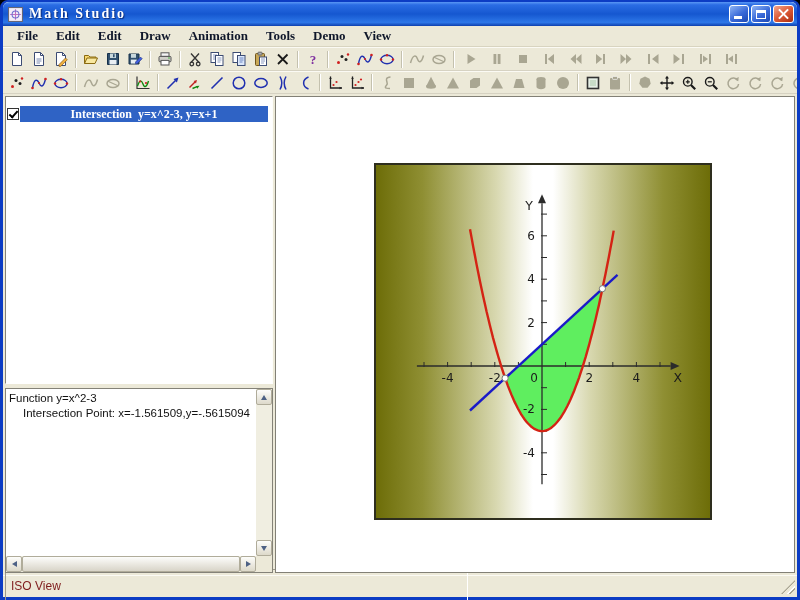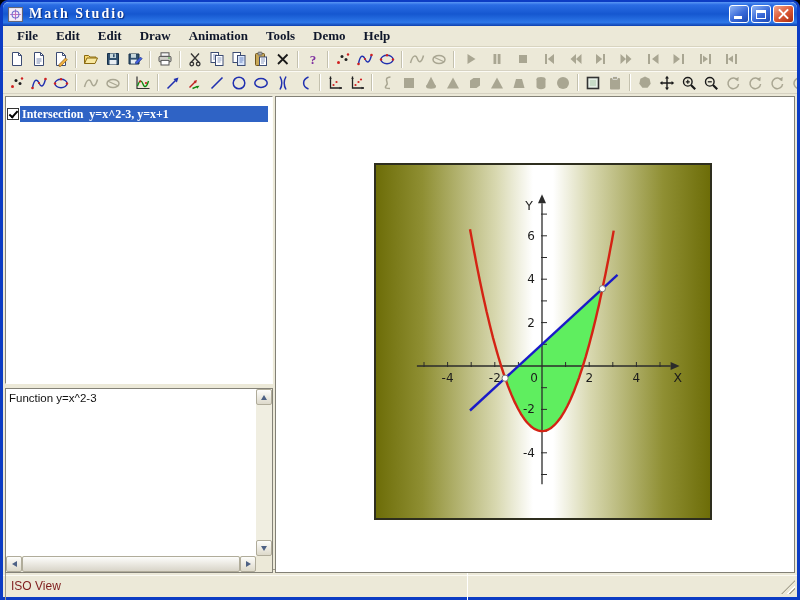--- a/index.html
+++ b/index.html
@@ -39,21 +39,21 @@
   .tb-btn svg{width:16px;height:16px;display:block;}
   .tb-btn{color:#2a2a2a;}
   .tb-btn.disabled{color:#a9a692;}
   .tb-sep{width:2px;height:17px;border-left:1px solid #c4c1ae;border-right:1px solid #fff;
     margin:0 3px;flex:0 0 auto;}
   
   .client{flex:1;display:flex;overflow:hidden;}
   .left-col{width:272px;flex:0 0 272px;padding:2px;display:flex;flex-direction:column;}
   .list-panel{height:288px;flex:0 0 288px;background:#fff;border:1px solid #848278;
     border-bottom-color:#fff;border-right-color:#fdfdfb;margin-bottom:4px;overflow:hidden;}
-  .list-row{height:33px;display:flex;align-items:center;background:#fff;}
+  .list-row{height:33px;display:flex;align-items:center;background:#fff;text-align:center;}
   .checkbox{width:12px;height:12px;flex:0 0 12px;background:#fff;border:1px solid #333;margin:0 1px;}
   .checkbox.checked::after{content:"";display:block;width:7px;height:3px;border-left:2px solid #000;
     border-bottom:2px solid #000;transform:rotate(-48deg);margin:2px 0 0 1px;}
   .list-label{flex:1;margin-right:4px;background:#2f63c5;color:#fff;font-family:"Liberation Serif",serif;
     font-weight:bold;font-size:12px;line-height:16px;padding:0 2px;white-space:pre;overflow:hidden;}
   .text-panel{flex:1;position:relative;background:#fff;border:1px solid #848278;}
   .text-content{position:absolute;top:1px;left:1px;right:17px;bottom:17px;overflow:hidden;
     font-size:11.5px;line-height:14.5px;color:#111;padding:1px 10px 0 2px;white-space:pre;}
   .out-line.indent{padding-left:14px;}
   .vscroll{position:absolute;top:0;right:0;bottom:16px;width:16px;background:#f0eee1;
@@ -111,21 +111,21 @@
   </div>
 
   <div class="menubar">
       <span class="menu-item">File</span>
       <span class="menu-item">Edit</span>
       <span class="menu-item">Edit</span>
       <span class="menu-item">Draw</span>
       <span class="menu-item">Animation</span>
       <span class="menu-item">Tools</span>
       <span class="menu-item">Demo</span>
-      <span class="menu-item">Help</span>
+      <span class="menu-item">View</span>
     </div>
   <div class="toolbar row1">
       <div class="tb-btn">
         <svg viewBox="0 0 16 16">
           <path d="M3.5 1.5h6l3 3v10h-9z" fill="#fff" stroke="#3c4c74"></path>
           <path d="M9.5 1.5v3h3" fill="none" stroke="#3c4c74"></path>
         </svg>
       </div>
       <div class="tb-btn">
         <svg viewBox="0 0 16 16">
@@ -528,21 +528,21 @@
 
   <div class="client">
     <div class="left-col">
       <div class="list-panel">
           <div class="list-row selected">
             <span class="checkbox checked"></span>
             <span class="list-label">Intersection  y=x^2-3, y=x+1</span>
           </div>
         </div>
       <div class="text-panel">
-        <div class="text-content"><div class="out-line">Function y=x^2-3</div></div>
+        <div class="text-content"><div class="out-line">Function y=x^2-3</div><div class="out-line indent">Intersection Point: x=-1.561509,y=-.5615094</div></div>
         <div class="vscroll">
           <span class="sbtn">
               <span class="tri tri-up"></span>
             </span>
           <span class="vtrack"></span>
           <span class="sbtn">
               <span class="tri tri-down"></span>
             </span>
         </div>
         <div class="hscroll">

